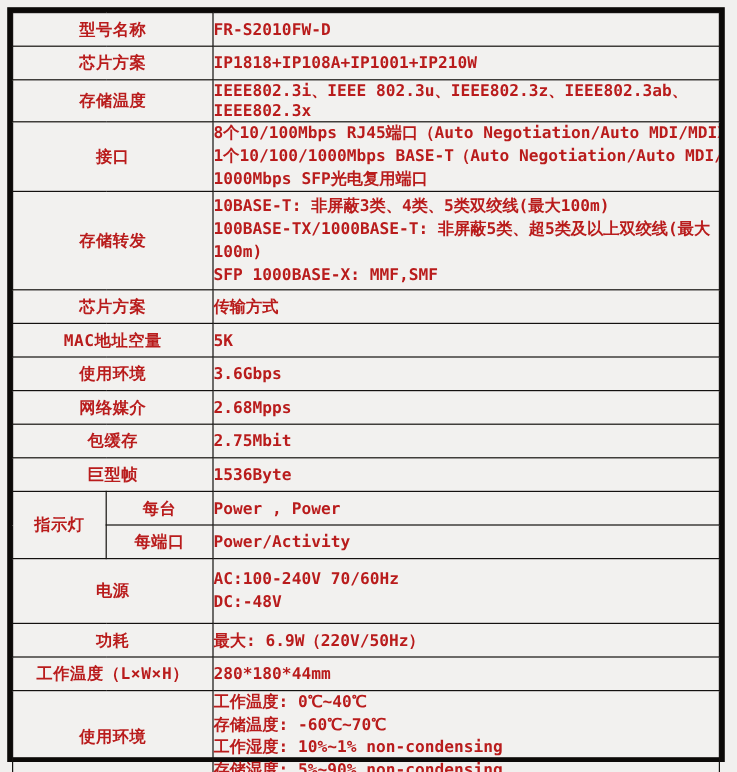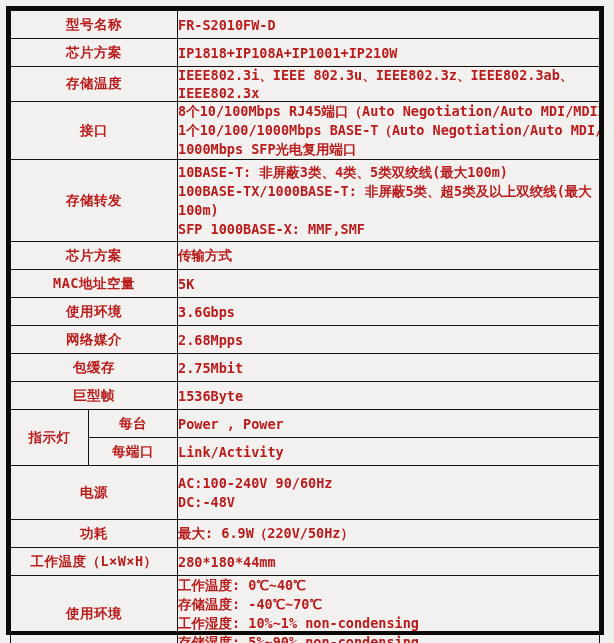--- a/index.html
+++ b/index.html
@@ -131,46 +131,46 @@
     </tr>
 
     <tr class="h1">
       <td class="lbl" rowspan="2">指示灯</td>
       <td class="lbl">每台</td>
       <td class="val">Power , Power</td>
     </tr>
 
     <tr class="h1">
       <td class="lbl">每端口</td>
-      <td class="val">Link/Activity</td>
+      <td class="val">Power/Activity</td>
     </tr>
 
     <tr class="h2l">
       <td class="lbl" colspan="2">电源</td>
       <td class="val">
-        <div class="line">AC:100-240V 90/60Hz</div>
+        <div class="line">AC:100-240V 70/60Hz</div>
         <div class="line">DC:-48V</div>
       </td>
     </tr>
 
     <tr class="h1">
       <td class="lbl" colspan="2">功耗</td>
       <td class="val">最大: 6.9W（220V/50Hz）</td>
     </tr>
 
     <tr class="h1">
       <td class="lbl" colspan="2">工作温度（L×W×H）</td>
       <td class="val">280*180*44mm</td>
     </tr>
 
     <tr class="henv">
       <td class="lbl" colspan="2">使用环境</td>
       <td class="val">
         <div class="line">工作温度: 0℃~40℃</div>
-        <div class="line">存储温度: -40℃~70℃</div>
+        <div class="line">存储温度: -60℃~70℃</div>
         <div class="line">工作湿度: 10%~1% non-condensing</div>
         <div class="line">存储湿度: 5%~90% non-condensing</div>
       </td>
     </tr>
 
   </tbody>
     </table>
 </div>
 
 </body></html>

